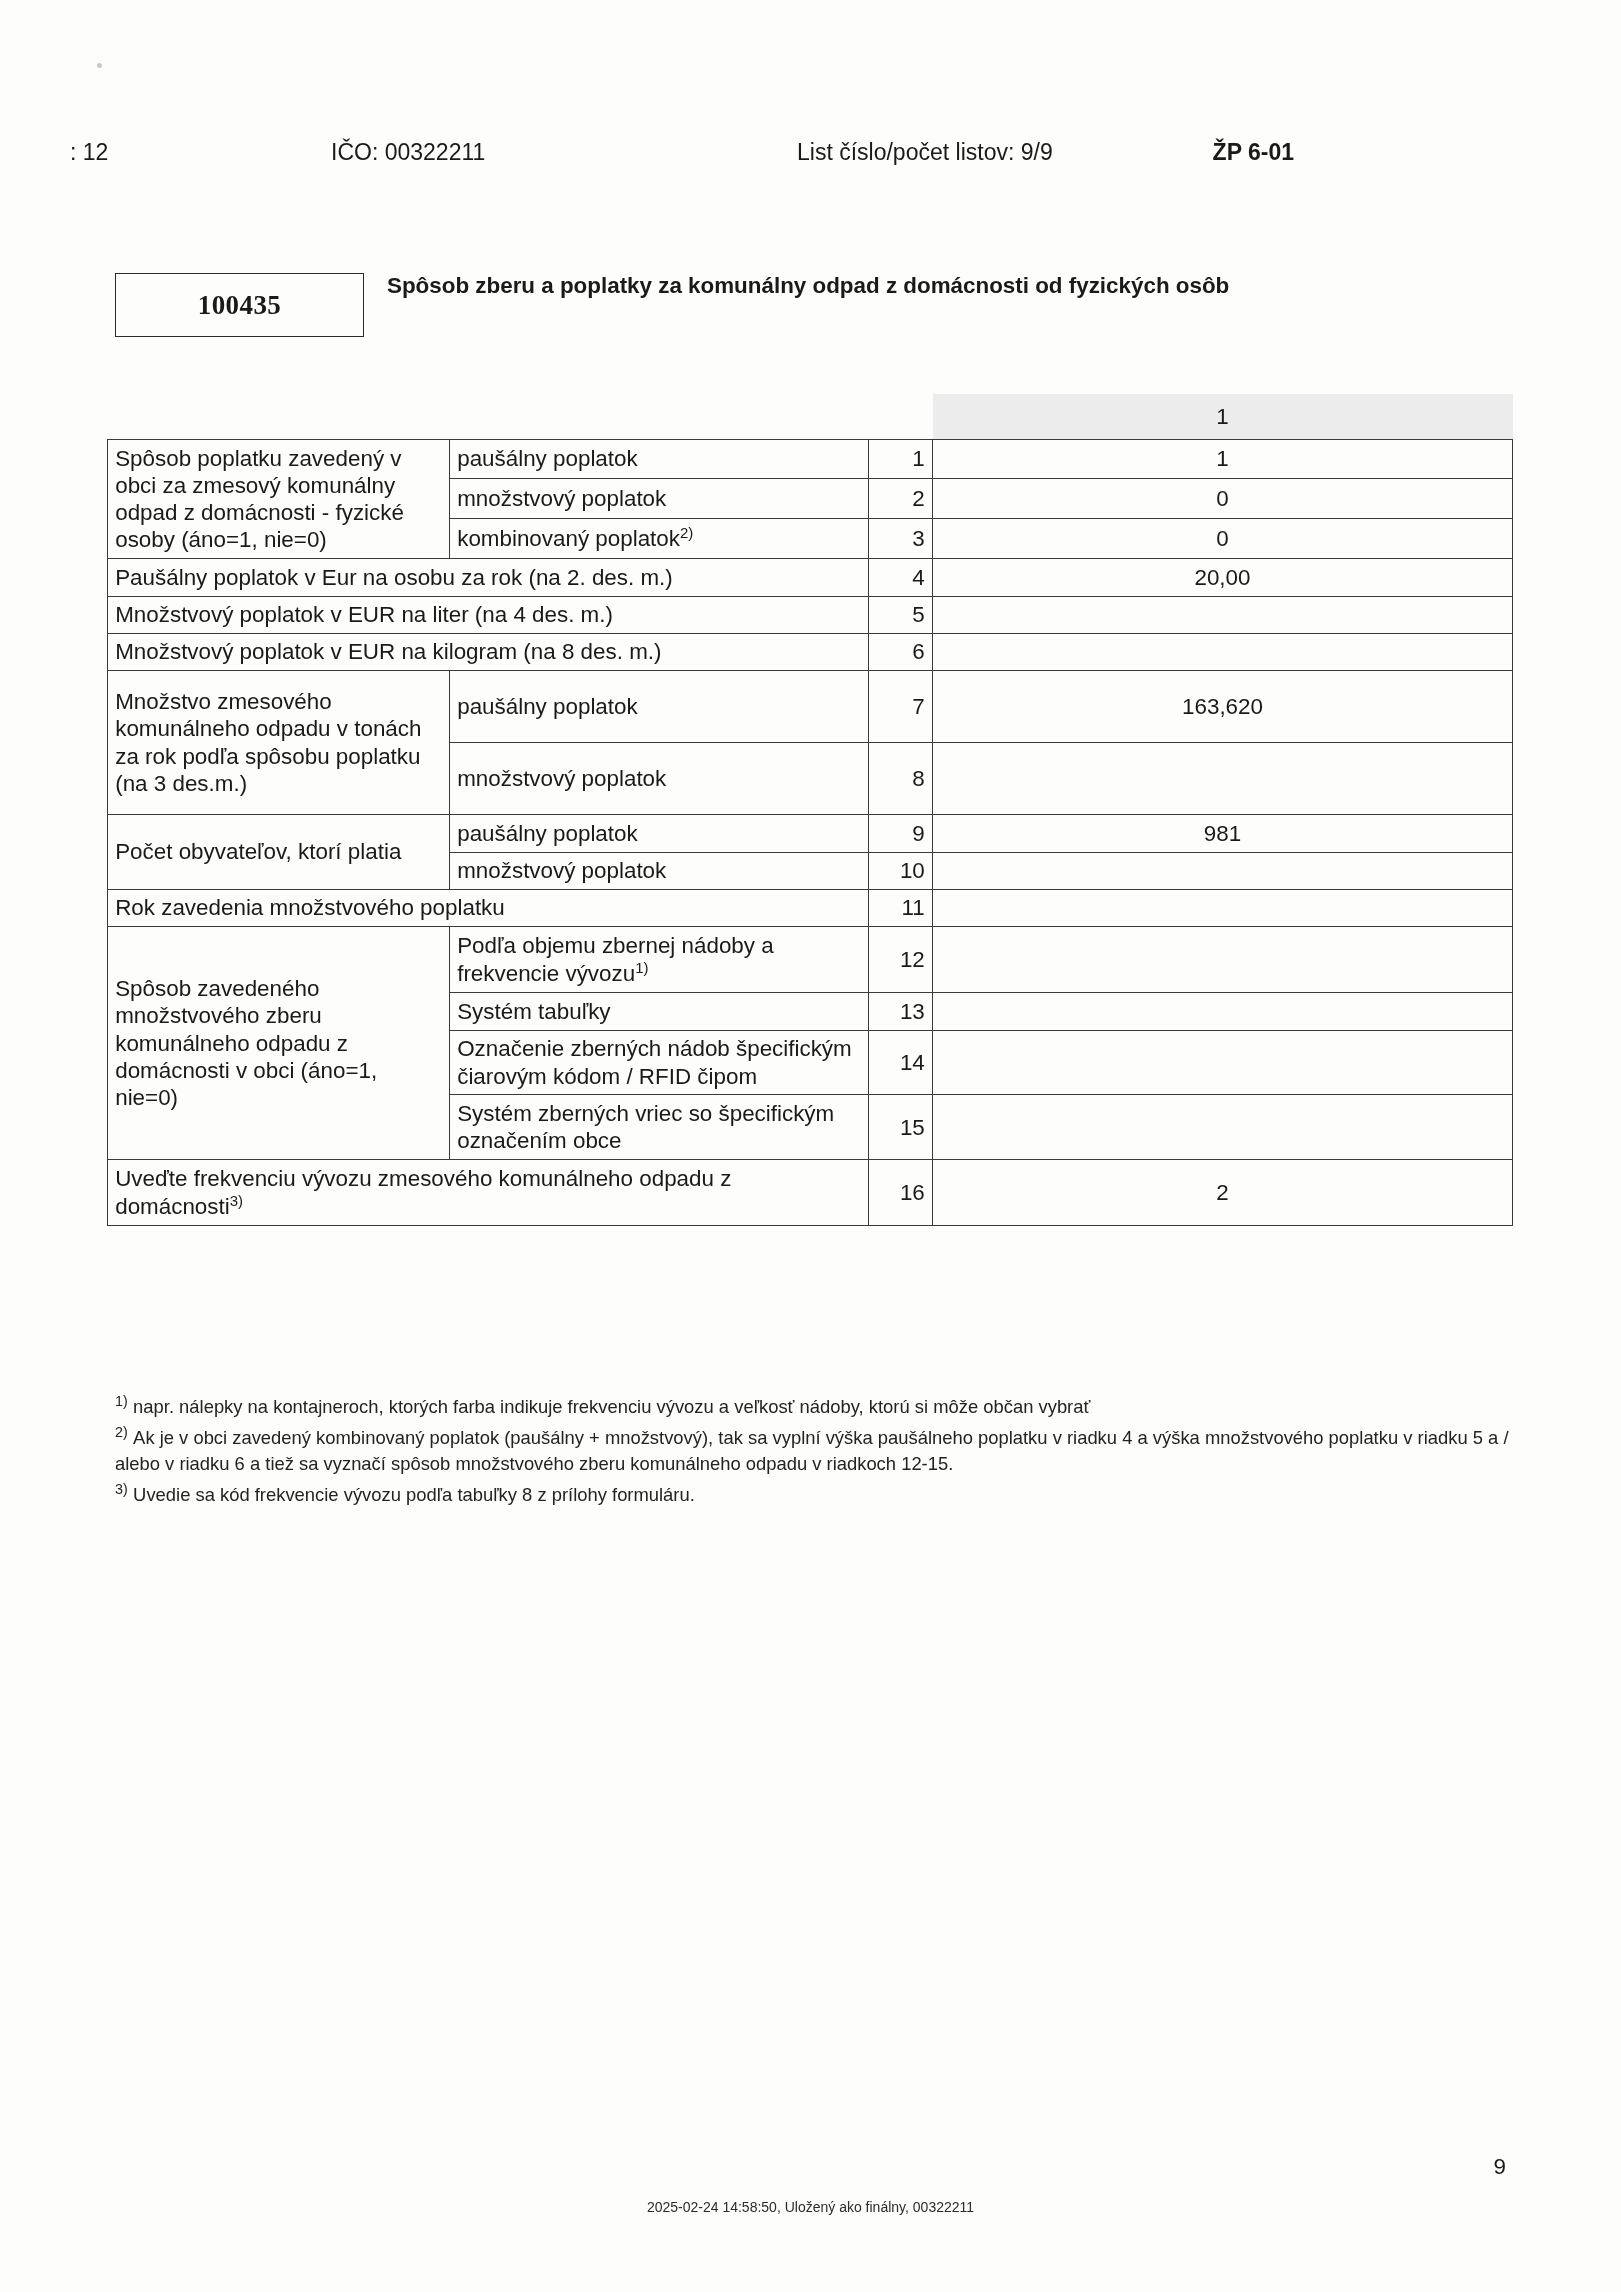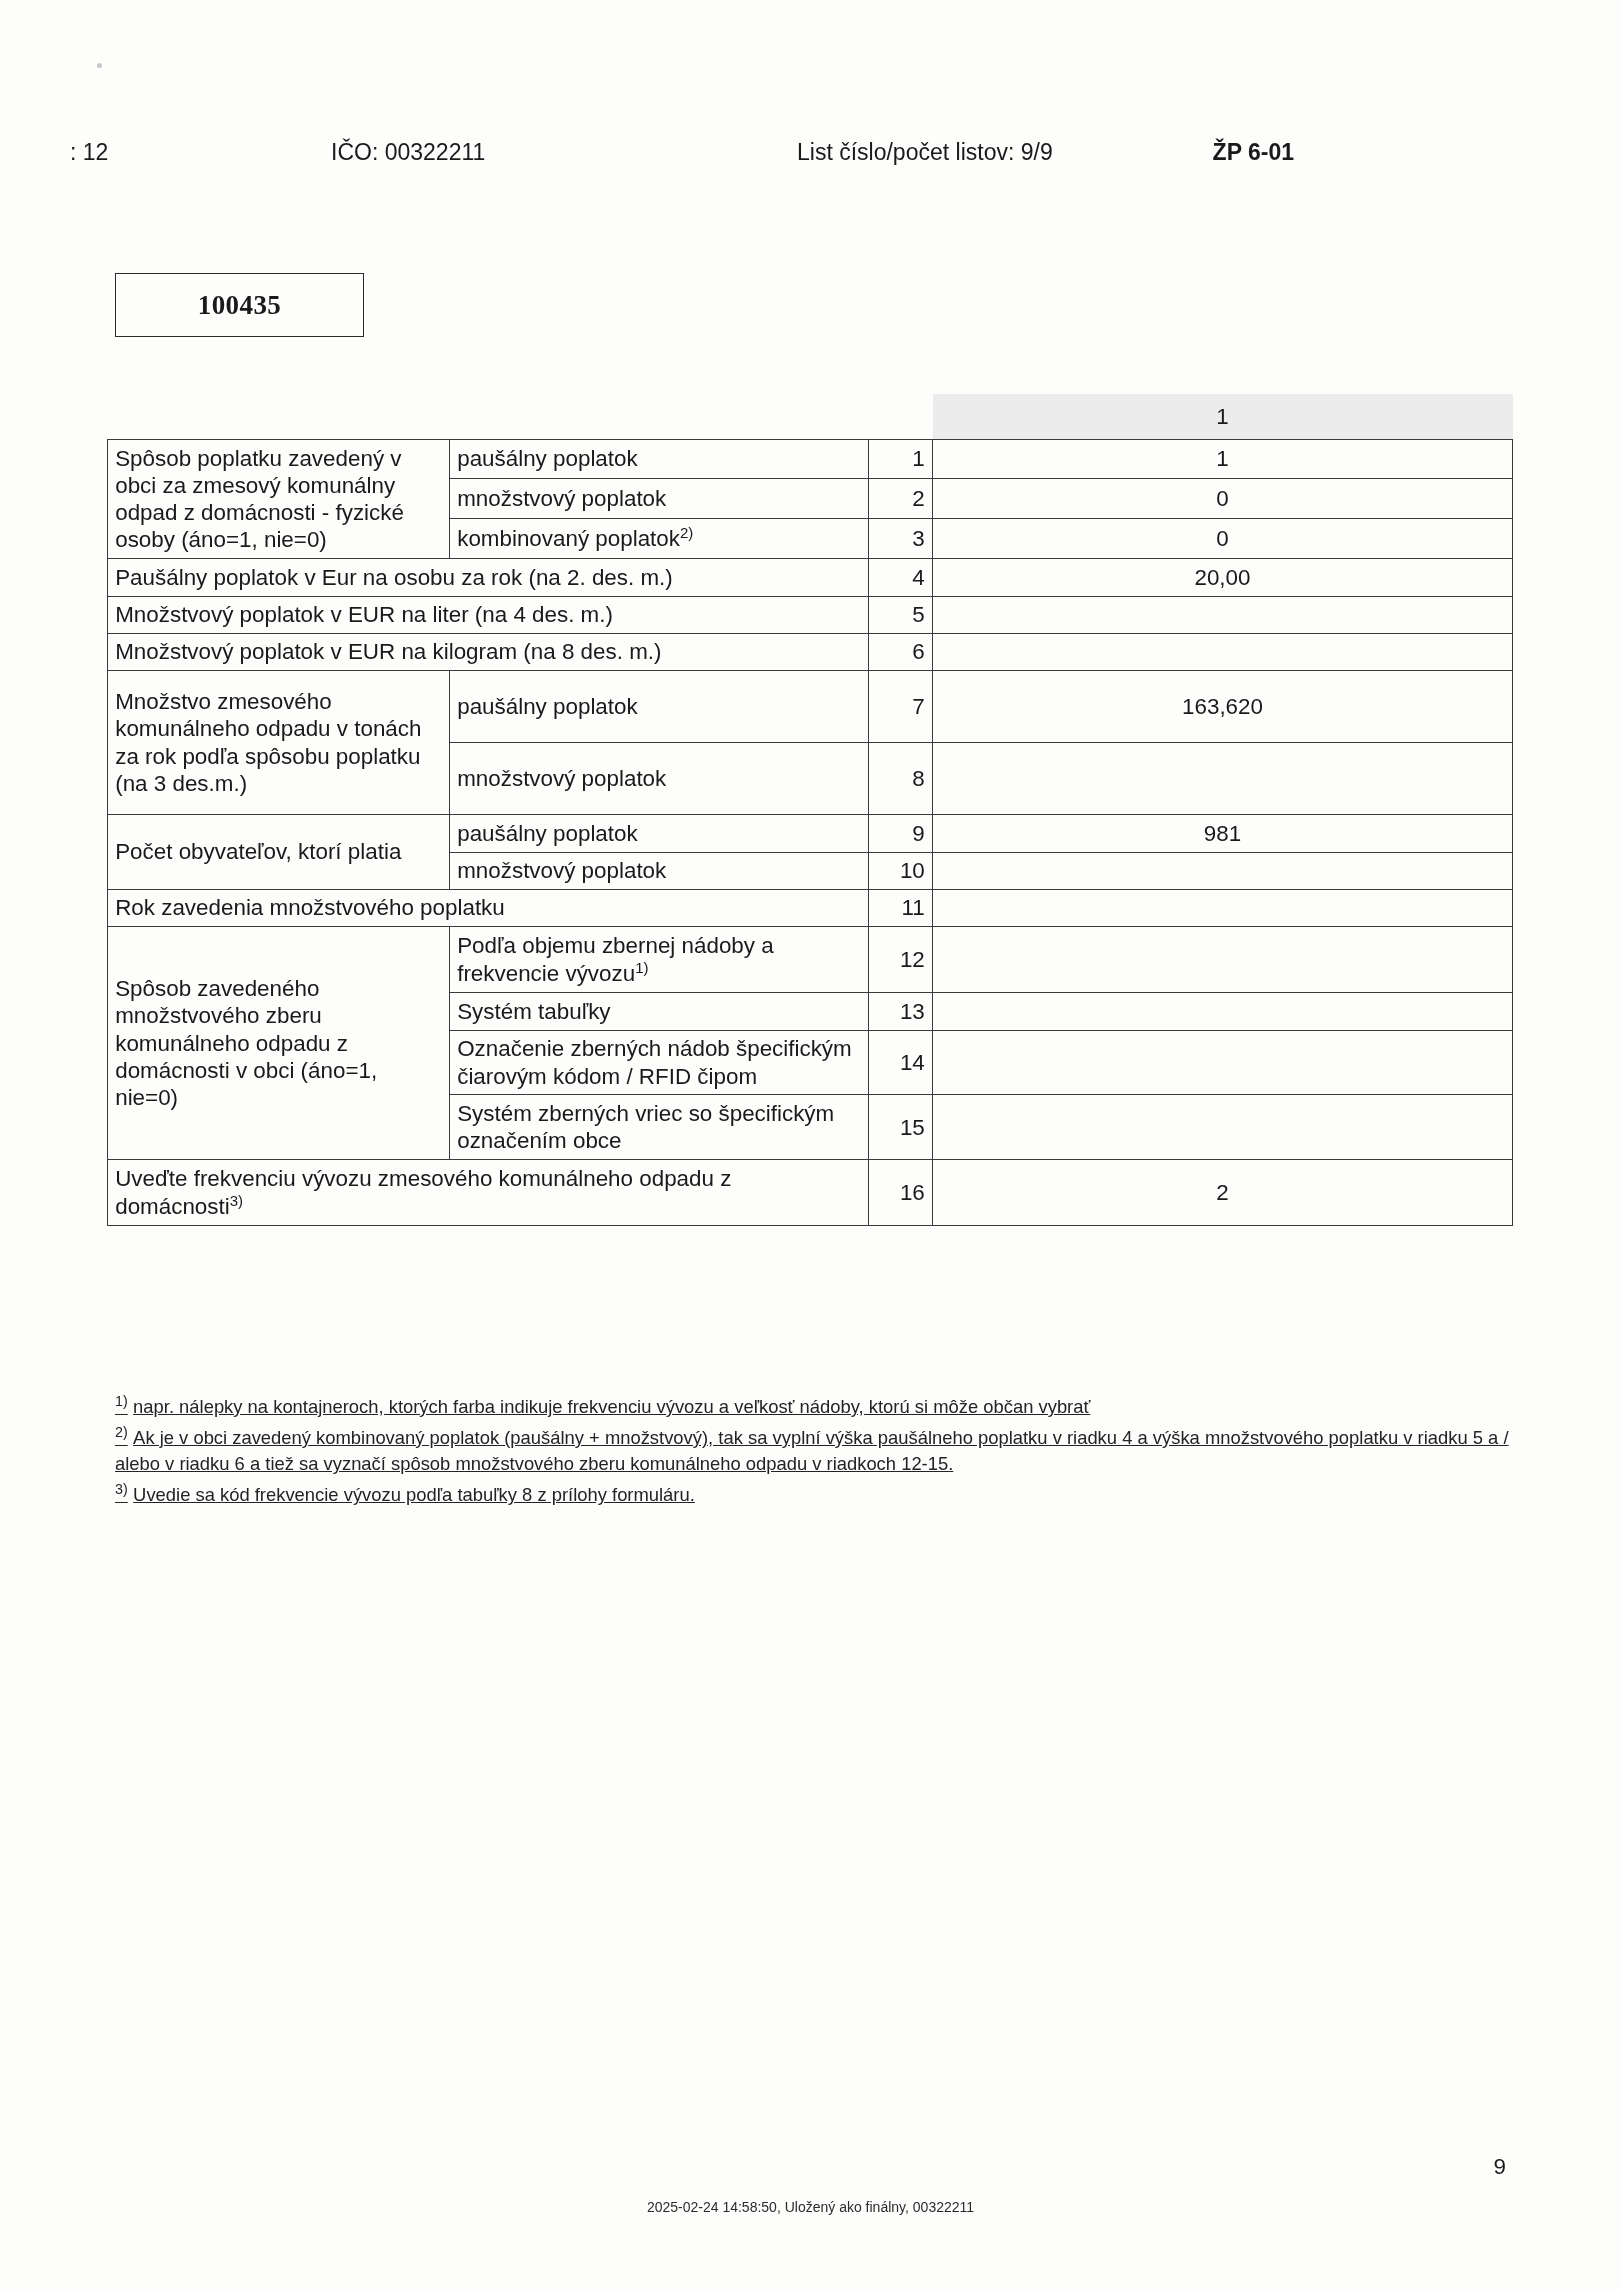--- a/index.html
+++ b/index.html
@@ -146,21 +146,20 @@
     position: absolute;
     left: 115px;
     top: 1391px;
     width: 1397px;
     font-size: 18.4px;
     line-height: 1.42;
     color: #232323;
   }
   .footnotes div {
     margin-bottom: 1.8px;
-    text-decoration: underline;
   }
   .fn-mark {
     font-size: 14.3px;
     vertical-align: super;
     margin-right: 5.4px;
   }
 
   
   .page-number {
     position: absolute;
@@ -186,20 +185,21 @@
   <span class="speck"></span>
 
   <div class="header-row">
     <span class="hdr-page">: 12</span>
     <span class="hdr-ico">IČO: 00322211</span>
     <span class="hdr-list">List číslo/počet listov: 9/9</span>
     <span class="hdr-form">ŽP 6-01</span>
   </div>
 
   <div class="code-box">100435</div>
+  <div class="doc-title">Spôsob zberu a poplatky za komunálny odpad z domácnosti od fyzických osôb</div>
 
   <table class="main">
     <colgroup>
       <col style="width:342px">
       <col style="width:419px">
       <col style="width:64px">
       <col style="width:580px">
     </colgroup>
     <tbody>
       <tr class="colhead">

